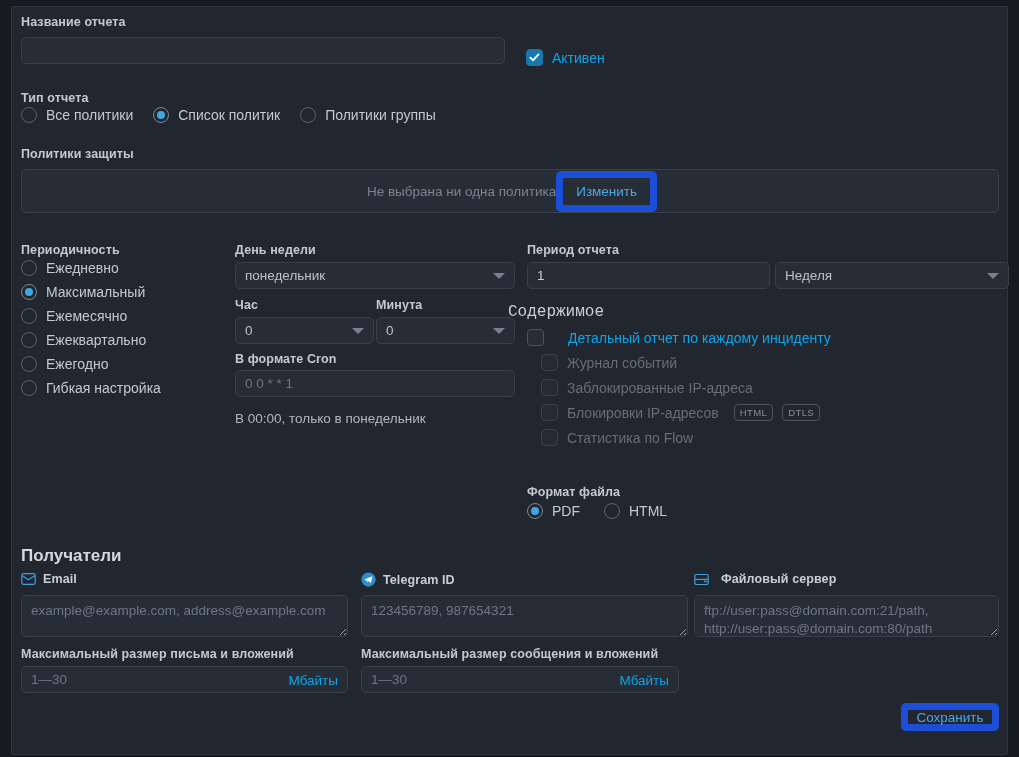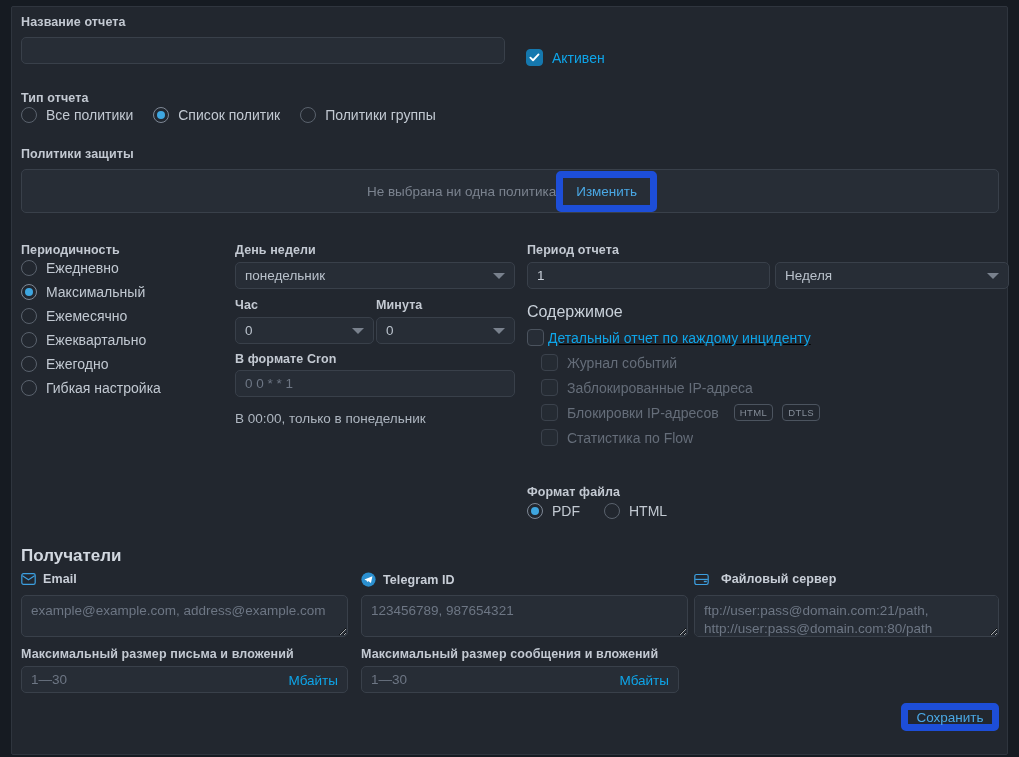--- a/index.html
+++ b/index.html
@@ -231,24 +231,24 @@
   <input class="fld" style="position: absolute; left: 223px; top: 363px; width: 280px; height: 27px;" placeholder="0 0 * * 1">
   <span class="cron-hint" style="position:absolute;left:223px;top:397px;">В 00:00, только в понедельник</span>
 
   <label class="lbl" style="position:absolute;left:515px;top:236px;">Период отчета</label>
   <input class="fld" style="position: absolute; left: 515px; top: 255px; width: 243px; height: 27px;" value="1">
   <div class="sel" style="position:absolute;left:763px;top:255px;width:234px;">
     <span>Неделя</span>
     <span class="caret"></span>
   </div>
 
-  <h3 class="sect-title" style="position:absolute;left:515px;top:296px;">Содержимое</h3>
+  <h3 class="sect-title" style="position:absolute;left:496px;top:296px;font-family:Liberation Mono, monospace;">Содержимое</h3>
 
   <div style="position:absolute;left:515px;top:322px;">
-    <div style="display:flex;align-items:center;gap:4px;margin-bottom:8px;text-decoration:underline;">
+    <div style="display:flex;align-items:center;gap:24px;margin-bottom:8px;">
       <span class="cbx"></span>
       <span class="cbx-label">Детальный отчет по каждому инциденту</span>
     </div>
     <div style="display:flex;align-items:center;gap:9px;margin-bottom:8px;padding-left:14px;">
       <span class="cbx dis"></span>
       <span class="cbx-label dis">Журнал событий</span>
     </div>
     <div style="display:flex;align-items:center;gap:9px;margin-bottom:8px;padding-left:14px;">
       <span class="cbx dis"></span>
       <span class="cbx-label dis">Заблокированные IP-адреса</span>

